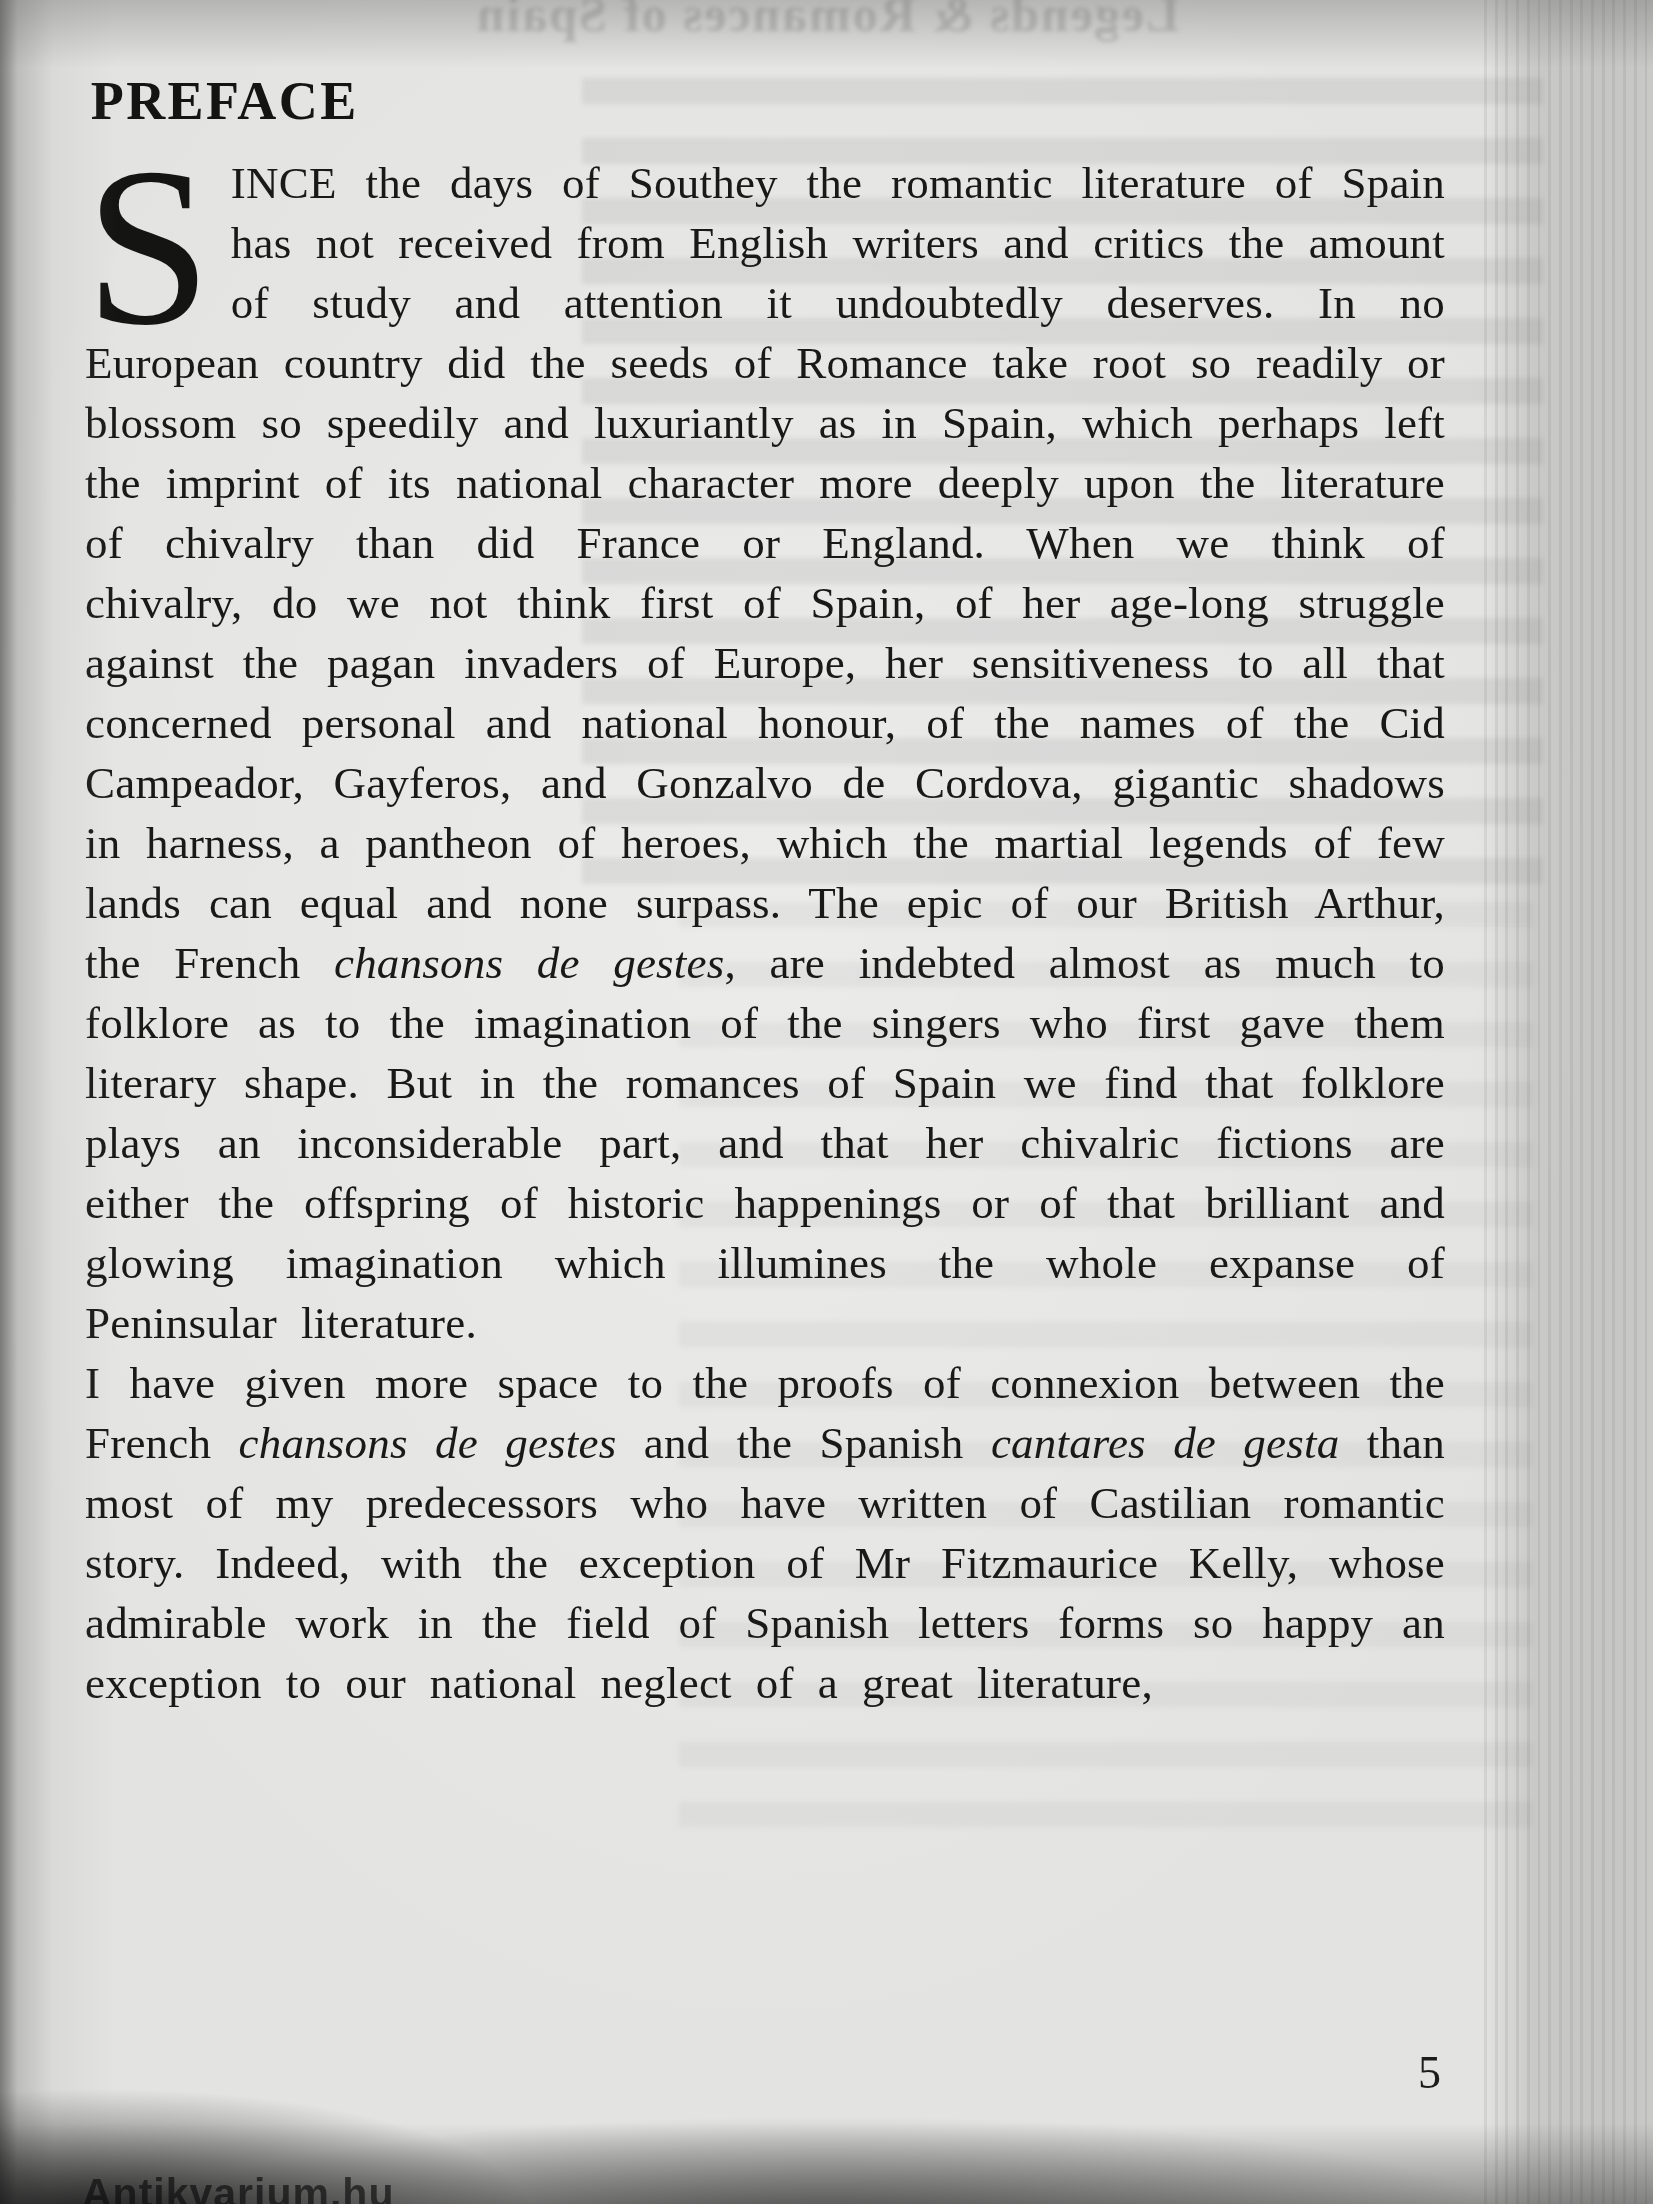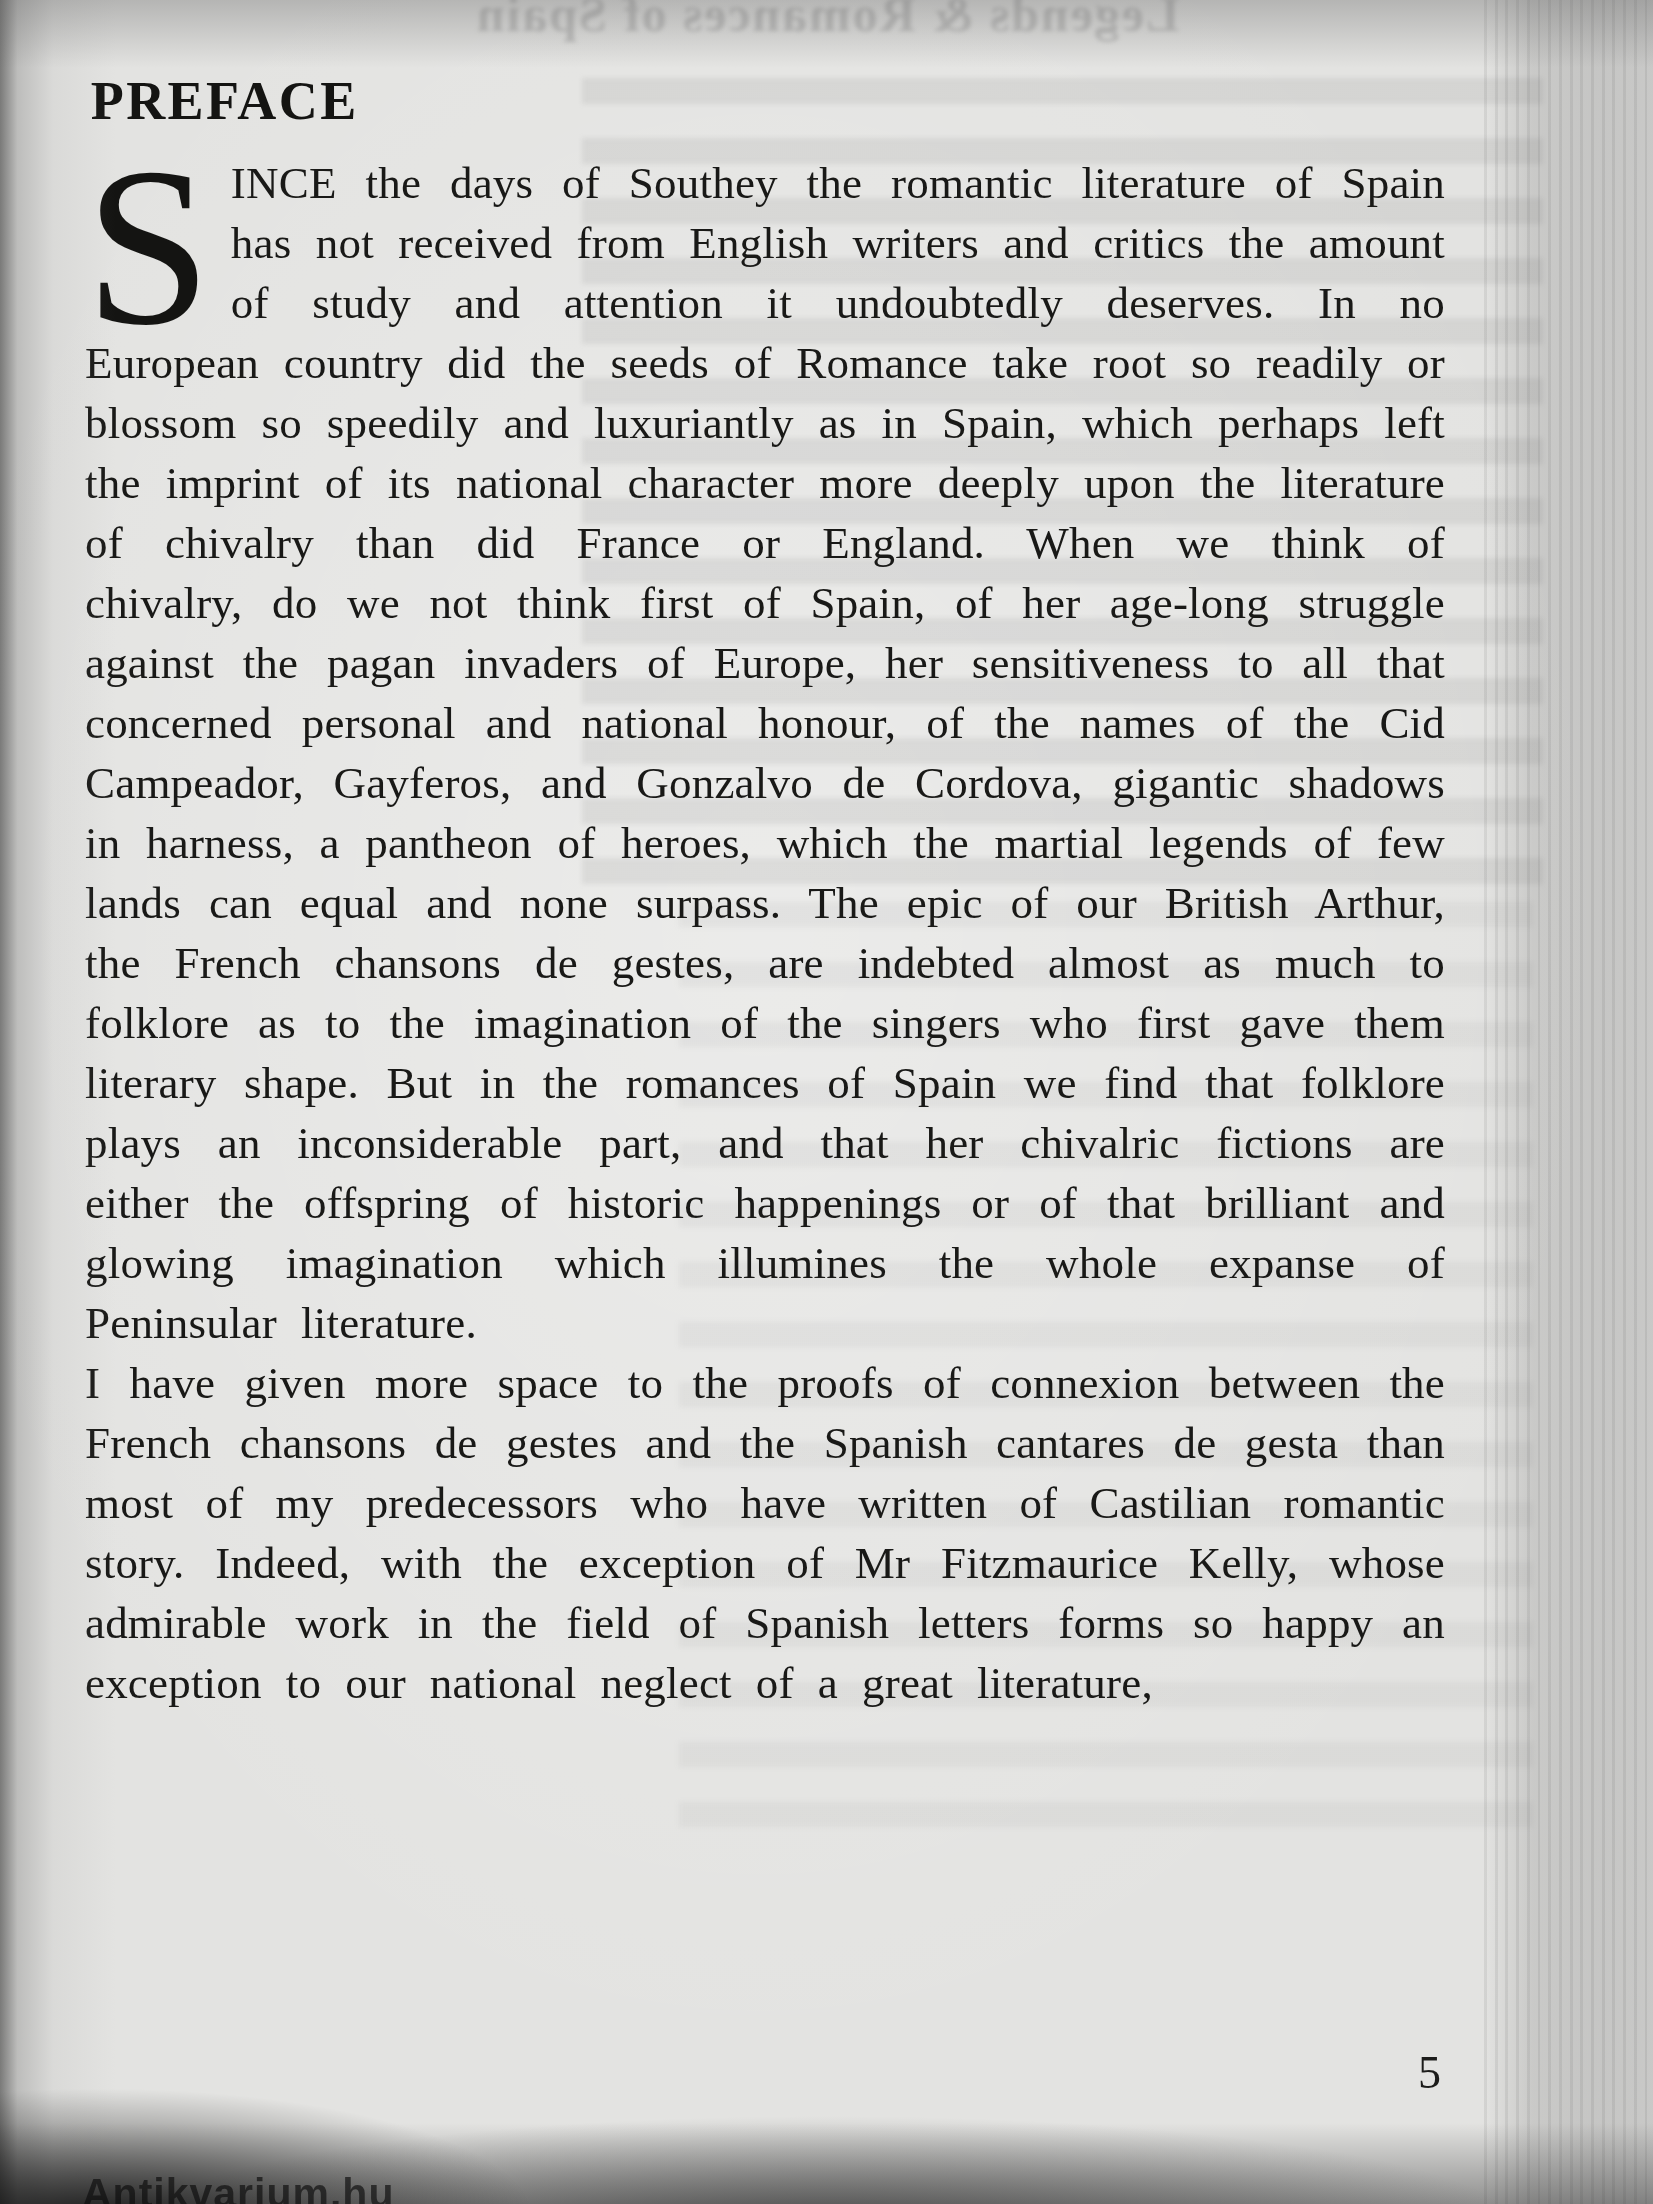--- a/index.html
+++ b/index.html
@@ -76,21 +76,21 @@
     margin: 0;
   }
   .dropcap {
     float: left;
     font-size: 227px;
     line-height: 171px;
     margin: 7.8px 19.4px 0 0;
     font-weight: 400;
     color: #141412;
   }
-  .it { }
+  .it { font-style: italic; }
 
   .page-number {
     position: absolute;
     right: 213px; top: 2046px;
     font-size: 46px;
     color: #1c1c1a;
     z-index: 3;
   }
 
   

